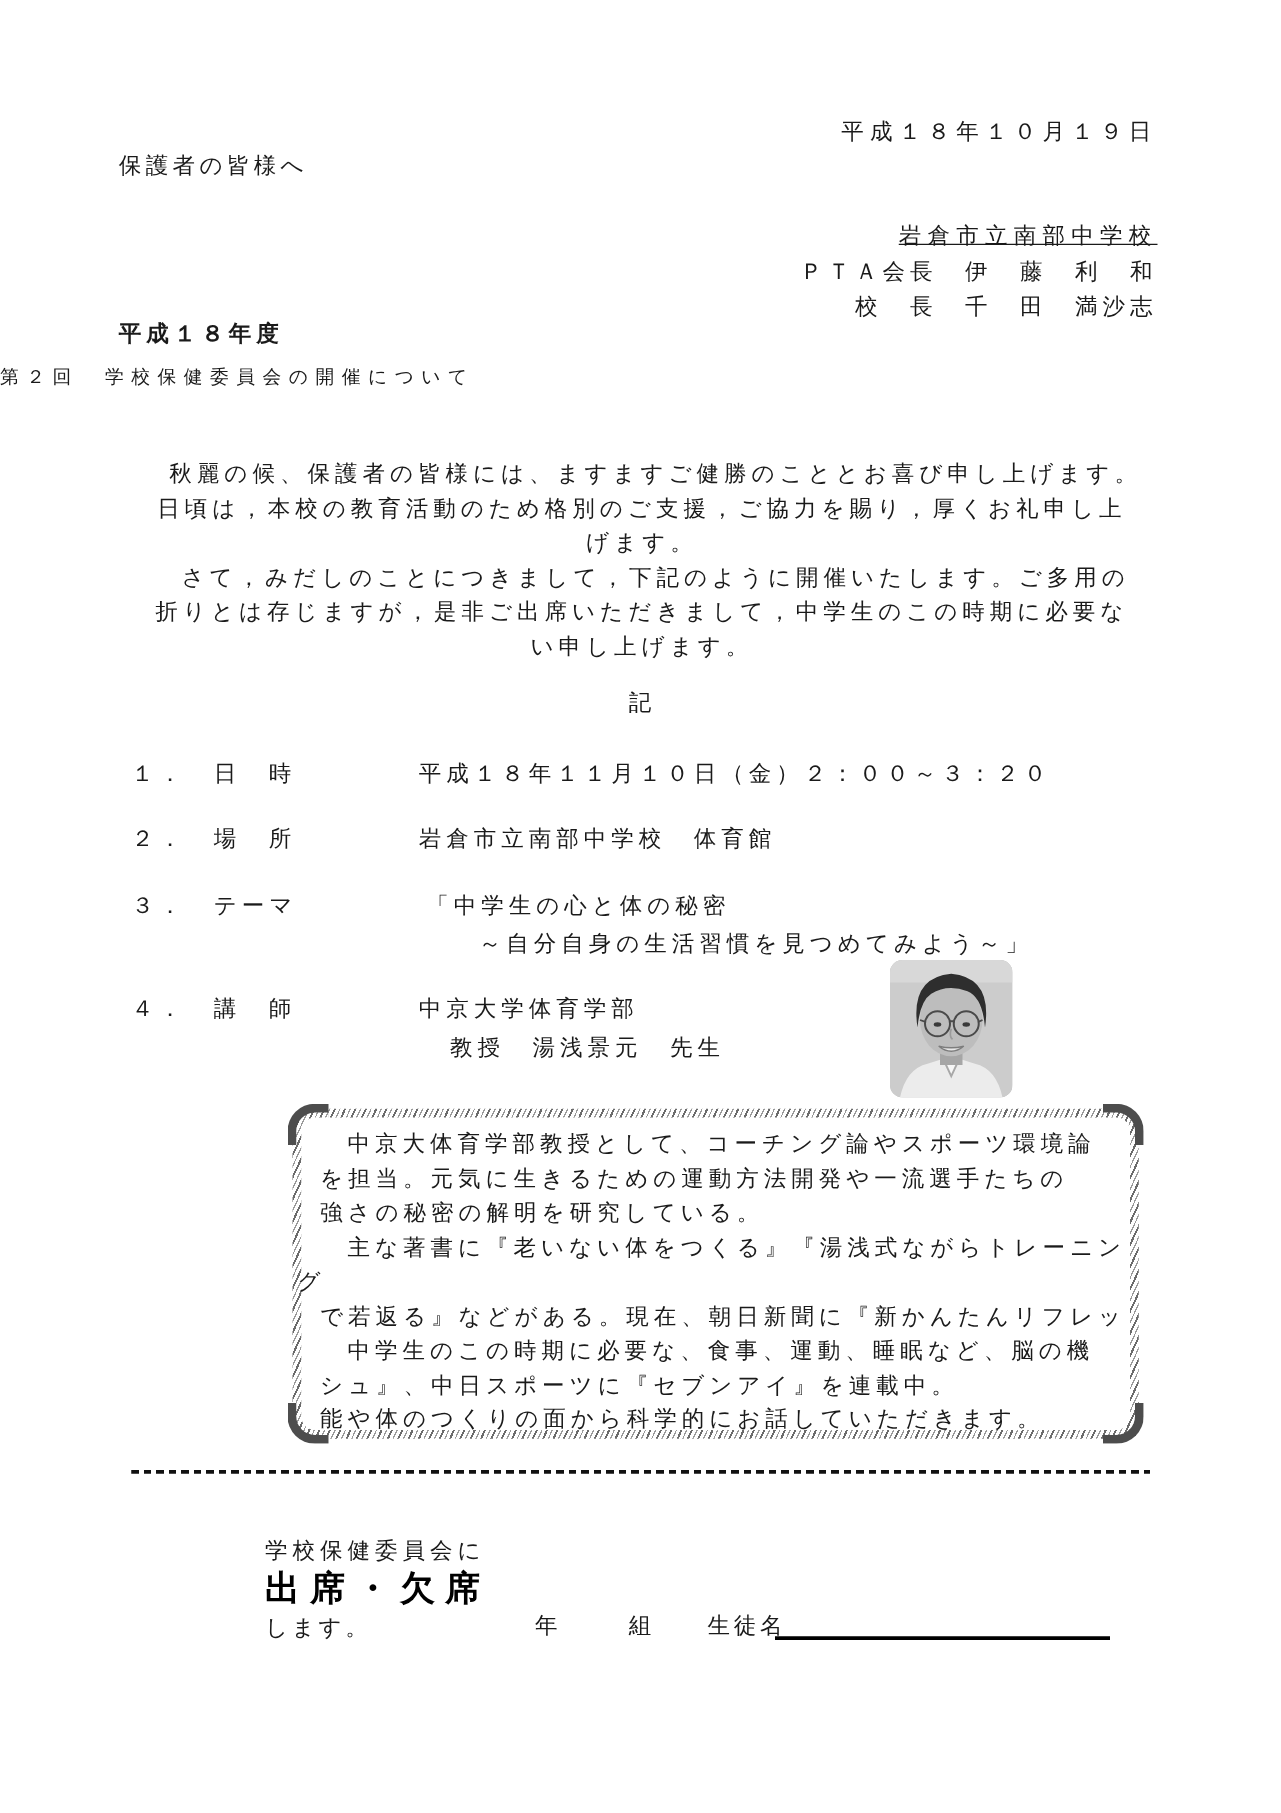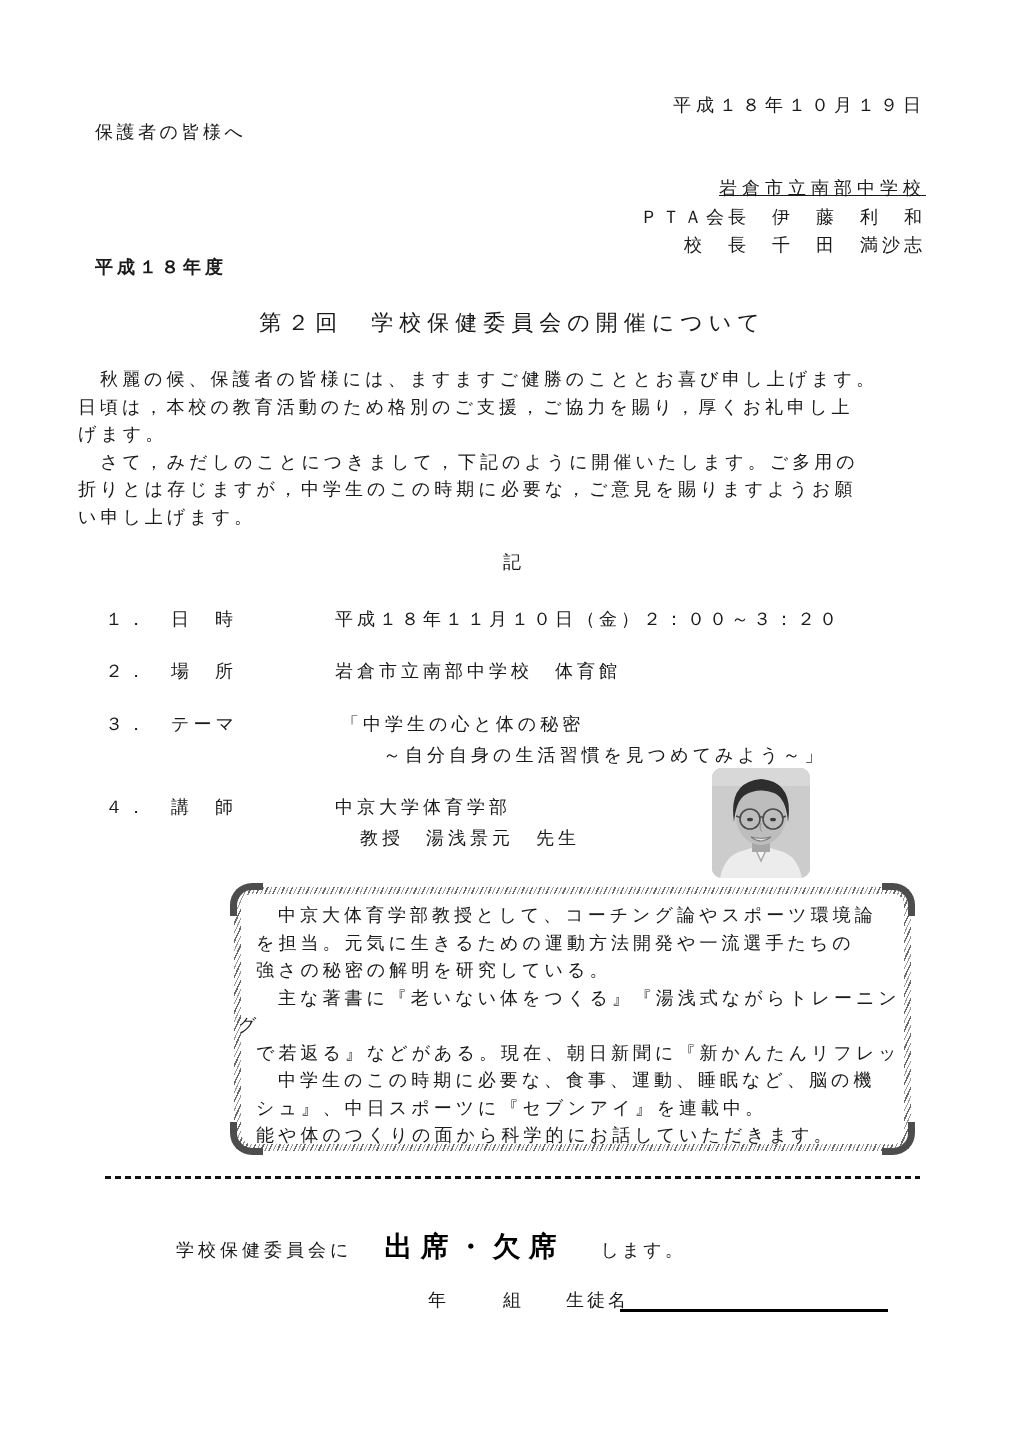--- a/index.html
+++ b/index.html
@@ -11,22 +11,22 @@
   }
   .abs { position:absolute; white-space:nowrap; }
 
   .date            { top:93px;  right:99px; letter-spacing:5px; }
   .recipient       { top:120px; left:95px;  letter-spacing:3.5px; }
   .sender-school   { top:176px; right:99px; letter-spacing:5px;text-decoration:underline; }
   .sender-pta      { top:205px; right:99px; letter-spacing:4px; }
   .sender-principal{ top:233px; right:99px; letter-spacing:4px; }
   .fiscal          { top:255px; left:95px;  font-weight:bold; letter-spacing:4px; }
 
-  .title  { top:308px; left:0; width:100%; text-align:center; font-size:22px; letter-spacing:6px; }
-  .body-block { top:366px; left:78px; width:845px; line-height:27.6px; letter-spacing:4px; }
+  .title  { top:292px; left:0; width:100%; text-align:left; font-size:15px; letter-spacing:6px; }
+  .body-block { top:366px; left:91px; width:845px; line-height:27.6px; letter-spacing:4px;text-align:center; }
   .body-block div { white-space:nowrap; }
   .kigou  { top:550px; left:0; width:100%; text-align:center; letter-spacing:1px; }
 
   .item { letter-spacing:4px; }
   .lb1 { top:607px; left:105px; } .ct1 { top:607px; left:335px; }
   .lb2 { top:659px; left:105px; } .ct2 { top:659px; left:335px; }
   .lb3 { top:712px; left:105px; } .ct3a { top:712px; left:341px; } .ct3b { top:743px; left:383px; }
   .lb4 { top:795px; left:105px; } .ct4a { top:795px; left:335px; } .ct4b { top:826px; left:360px; }
 
   .photo { top:768px; left:712px; width:98px; height:110px; border-radius:10px;
@@ -45,21 +45,21 @@
   .outdent { margin-left:-18px; }
   .corner { position:absolute; width:26px; height:26px; border:0 solid #4d4d4d; }
   .c-tl { top:-4px; left:-4px;   border-top-width:7px;    border-left-width:7px;  border-top-left-radius:22px; }
   .c-tr { top:-4px; right:-4px;  border-top-width:7px;    border-right-width:7px; border-top-right-radius:22px; }
   .c-bl { bottom:-4px; left:-4px;  border-bottom-width:7px; border-left-width:7px;  border-bottom-left-radius:22px; }
   .c-br { bottom:-4px; right:-4px; border-bottom-width:7px; border-right-width:7px; border-bottom-right-radius:22px; }
 
   .cutline { top:1176px; left:105px; width:815px; height:3px;
              background:repeating-linear-gradient(90deg,#111111 0 6px,transparent 6px 10px); }
 
-  .reply-row { top:1228px; left:176px; display:flex; align-items:baseline; }
+  .reply-row { top:1228px; left:176px; display:flex; align-items:baseline;flex-direction:column; }
   .r-prefix { letter-spacing:4px; }
   .r-choice { font-size:28px; font-weight:bold; letter-spacing:8px; margin-left:32px; color:#000000; }
   .r-suffix { letter-spacing:3px; margin-left:36px; }
 
   .name-row { top:1288px; left:428px; letter-spacing:3px; }
   .nr-class { margin-left:46px; }
   .nr-name  { margin-left:34px; }
   .blank-line { position:absolute; left:192px; top:21px; width:268px; height:0;
                 border-bottom:3px solid #000000; }
 </style>
@@ -75,21 +75,21 @@
   <div class="abs sender-principal">校　長　千　田　満沙志</div>
   <div class="abs fiscal">平成１８年度</div>
 
   <div class="abs title">第２回　学校保健委員会の開催について</div>
 
   <div class="abs body-block">
     <div>　秋麗の候、保護者の皆様には、ますますご健勝のこととお喜び申し上げます。</div>
     <div>日頃は，本校の教育活動のため格別のご支援，ご協力を賜り，厚くお礼申し上</div>
     <div>げます。</div>
     <div>　さて，みだしのことにつきまして，下記のように開催いたします。ご多用の</div>
-    <div>折りとは存じますが，中学生のこの時期に必要な，ご意見を賜りますようお願</div>
+    <div>折りとは存じますが，是非ご出席いただきまして，中学生のこの時期に必要な</div>
     <div>い申し上げます。</div>
   </div>
 
   <div class="abs kigou">記</div>
 
   <div class="abs item lb1">１．　日　時</div>
   <div class="abs item ct1">平成１８年１１月１０日（金）２：００～３：２０</div>
 
   <div class="abs item lb2">２．　場　所</div>
   <div class="abs item ct2">岩倉市立南部中学校　体育館</div>

